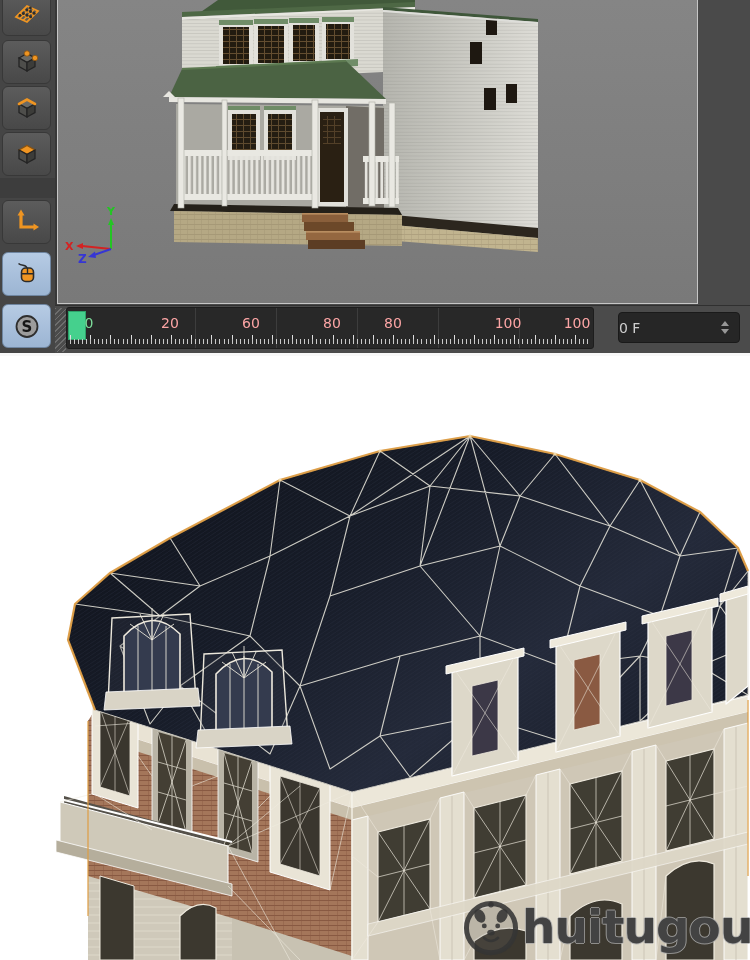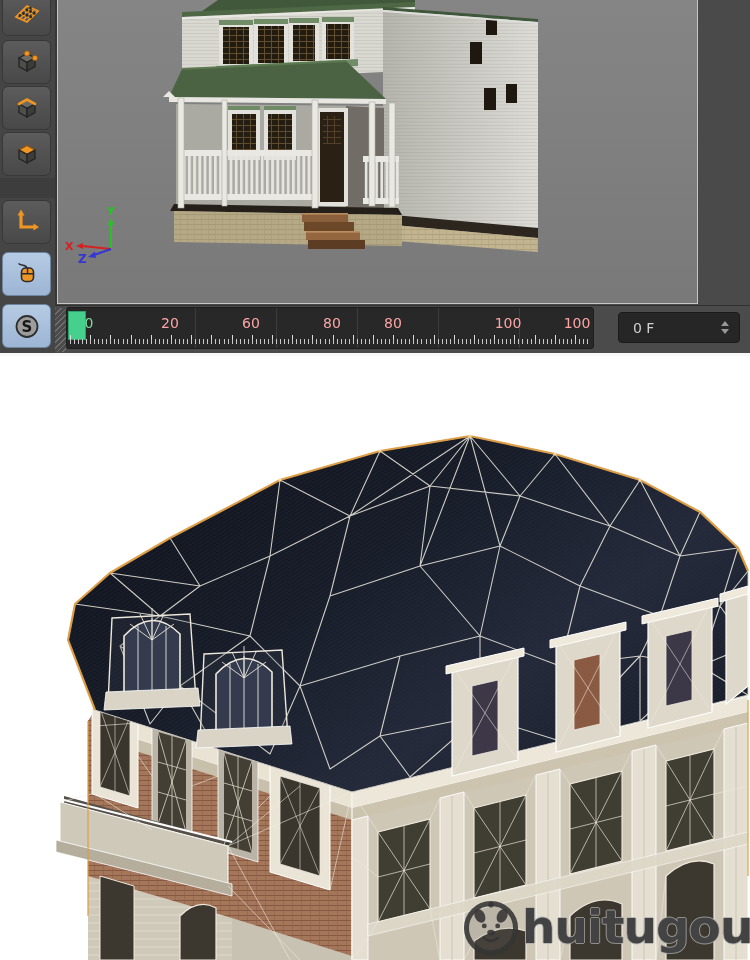--- a/index.html
+++ b/index.html
@@ -25,21 +25,21 @@
   .vline{position:absolute;top:0;width:1px;height:42px;background:#3d3d3d;}
   .tick-label{position:absolute;top:7px;transform:translateX(-50%);font-size:14px;color:#fca5a5;}
   .tick-label.current{color:#7ddc9a;}
   .playhead{position:absolute;left:1px;top:3px;width:18px;height:29px;background:#45d08d;border:1px solid #2da36a;box-sizing:border-box;}
   .ticks-minor{position:absolute;left:3px;right:3px;bottom:4px;height:5px;
       background:repeating-linear-gradient(90deg,#c9c9c9 0 1px,transparent 1px 4.04px);}
   .ticks-major{position:absolute;left:3px;right:3px;bottom:4px;height:9px;
       background:repeating-linear-gradient(90deg,#dfdfdf 0 1px,transparent 1px 20.2px);}
   .frame-field{position:absolute;left:563px;top:6px;width:122px;height:31px;background:#262626;
       border:1px solid #1a1a1a;border-radius:4px;box-sizing:border-box;display:flex;align-items:center;}
-  .frame-field .value{color:#cfcfcf;font-size:14px;padding-left:14px;flex:1;}
+  .frame-field .value{color:#cfcfcf;font-size:14px;flex:1;}
   .spinner{width:16px;display:flex;flex-direction:column;align-items:center;gap:3px;padding-right:6px;}
   .spinner .up{width:0;height:0;border-left:4px solid transparent;border-right:4px solid transparent;border-bottom:5px solid #979797;}
   .spinner .down{width:0;height:0;border-left:4px solid transparent;border-right:4px solid transparent;border-top:5px solid #979797;}
   
   .separator{position:absolute;left:0;top:353px;width:750px;height:3px;background:#f8f8f8;}
   .bottom-section{position:absolute;left:0;top:356px;width:750px;height:785px;background:#ffffff;overflow:hidden;}
   .watermark{position:absolute;left:462px;top:542px;display:flex;align-items:center;}
   .wm-text{font-weight:bold;color:rgba(52,52,52,.88);font-size:47px;letter-spacing:-1px;line-height:58px;
       text-shadow:1px 0 0 rgba(170,170,170,.75),-1px 0 0 rgba(170,170,170,.75),0 1px 0 rgba(170,170,170,.75),0 -1px 0 rgba(170,170,170,.75);}
 </style>

